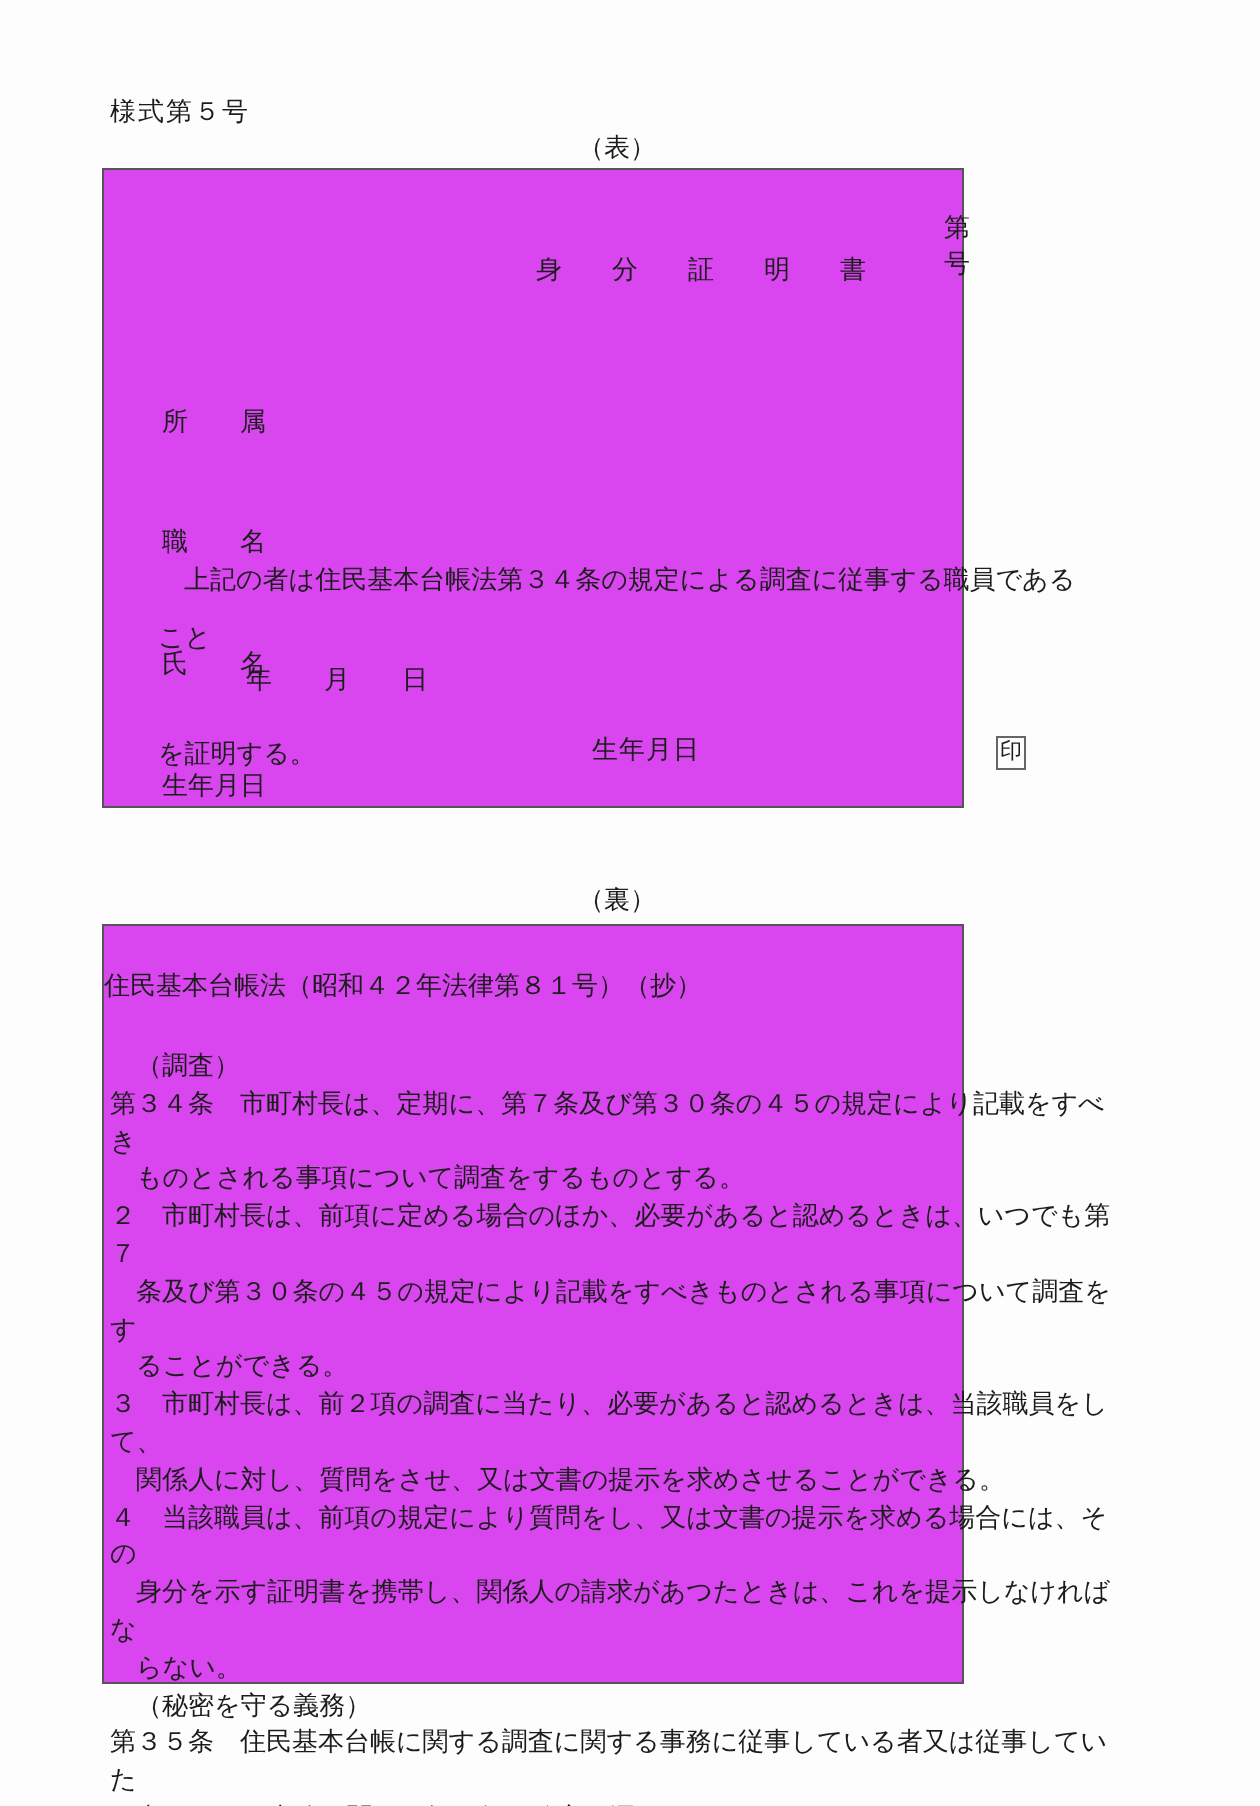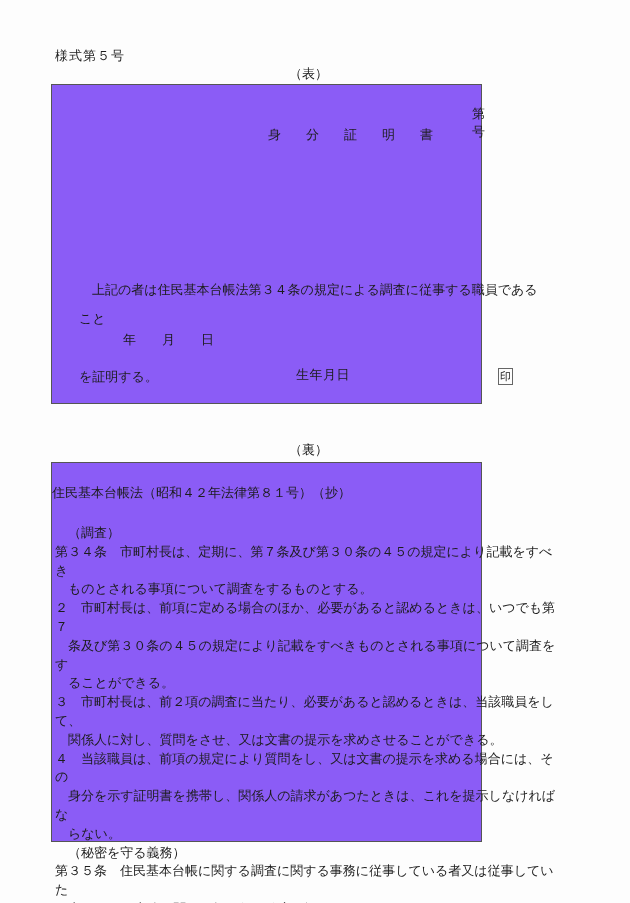--- a/index.html
+++ b/index.html
@@ -27,21 +27,21 @@
     left: 51px;
     width: 515px;
     text-align: center;
   }
   .front-label { top: 65px; }
   .back-label  { top: 441px; }
   .box {
     left: 51px;
     width: 431px;
     border: 1px solid #555;
-    background: #8b5cf6;
+    background: #d946ef;
     box-sizing: border-box;
   }
   .front-box { top: 84px; height: 320px; }
   .back-box  { top: 462px; height: 380px; }
 
   
   .doc-no {
     left: 420px;
     top: 20px;
     letter-spacing: 1px;
@@ -109,20 +109,26 @@
 
 <div class="page">
 
   <div class="abs form-no">様式第５号</div>
 
   <div class="abs side-label front-label">（表）</div>
 
   <div class="abs box front-box">
     <div class="abs doc-no">第　　　号</div>
     <div class="abs cert-title">身　分　証　明　書</div>
+    <div class="abs fields">
+      <div>所　　属</div>
+      <div>職　　名</div>
+      <div>氏　　名</div>
+      <div>生年月日</div>
+    </div>
     <div class="abs body-para">
       <div>　上記の者は住民基本台帳法第３４条の規定による調査に従事する職員であること</div>
       <div>を証明する。</div>
     </div>
     <div class="abs date-line">年　　月　　日</div>
     <div class="abs mayor">生年月日</div>
     <div class="abs seal">印</div>
   </div>
 
   <div class="abs side-label back-label">（裏）</div>

